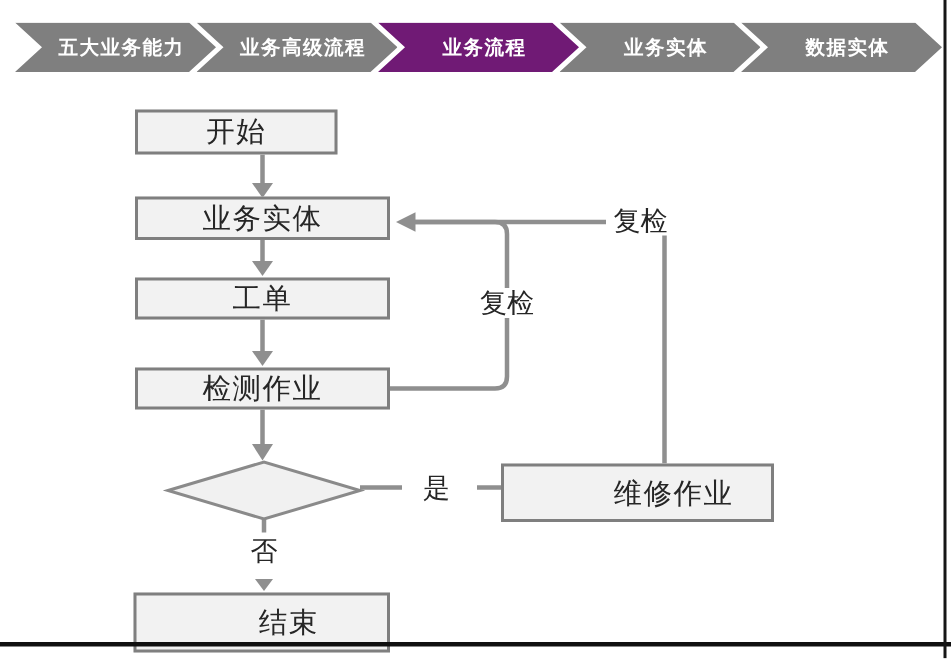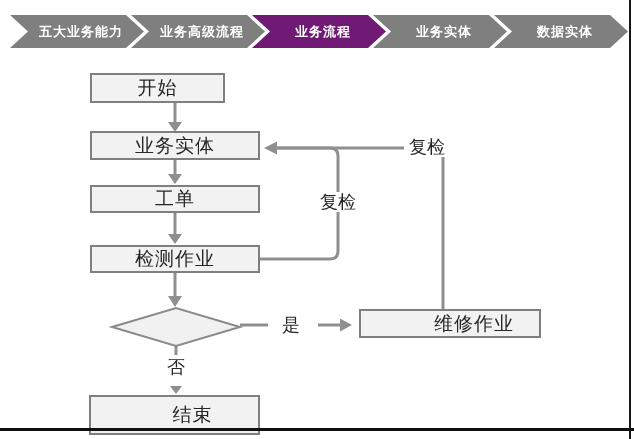--- a/index.html
+++ b/index.html
@@ -20,21 +20,21 @@
   
   .node{
     position:absolute;background:#f2f2f2;border:2px solid #7f7f7f;box-sizing:border-box;
     display:flex;align-items:center;justify-content:center;
     font-size:19px;color:#262626;letter-spacing:1px;
   }
   .n-start{left:90px;top:73px;width:135px;height:30px;}
   .n-plan{left:90px;top:131px;width:170px;height:29px;}
   .n-order{left:90px;top:185px;width:170px;height:28px;}
   .n-inspect{left:90px;top:245px;width:170px;height:28px;}
-  .n-repair{left:359px;top:309px;width:182px;height:29px;padding-left:48px;}
+  .n-repair{left:334px;top:309px;width:182px;height:39px;padding-left:48px;}
   .n-end{left:89px;top:395px;width:171px;height:40px;padding-left:36px;}
   .diamond-label{
     position:absolute;left:110px;top:317px;width:132px;text-align:center;
     font-size:18px;color:#262626;letter-spacing:0.5px;
   }
   
   .edge-label{
     position:absolute;background:#ffffff;font-size:18px;color:#262626;
     padding:0 5px;line-height:20px;
   }

